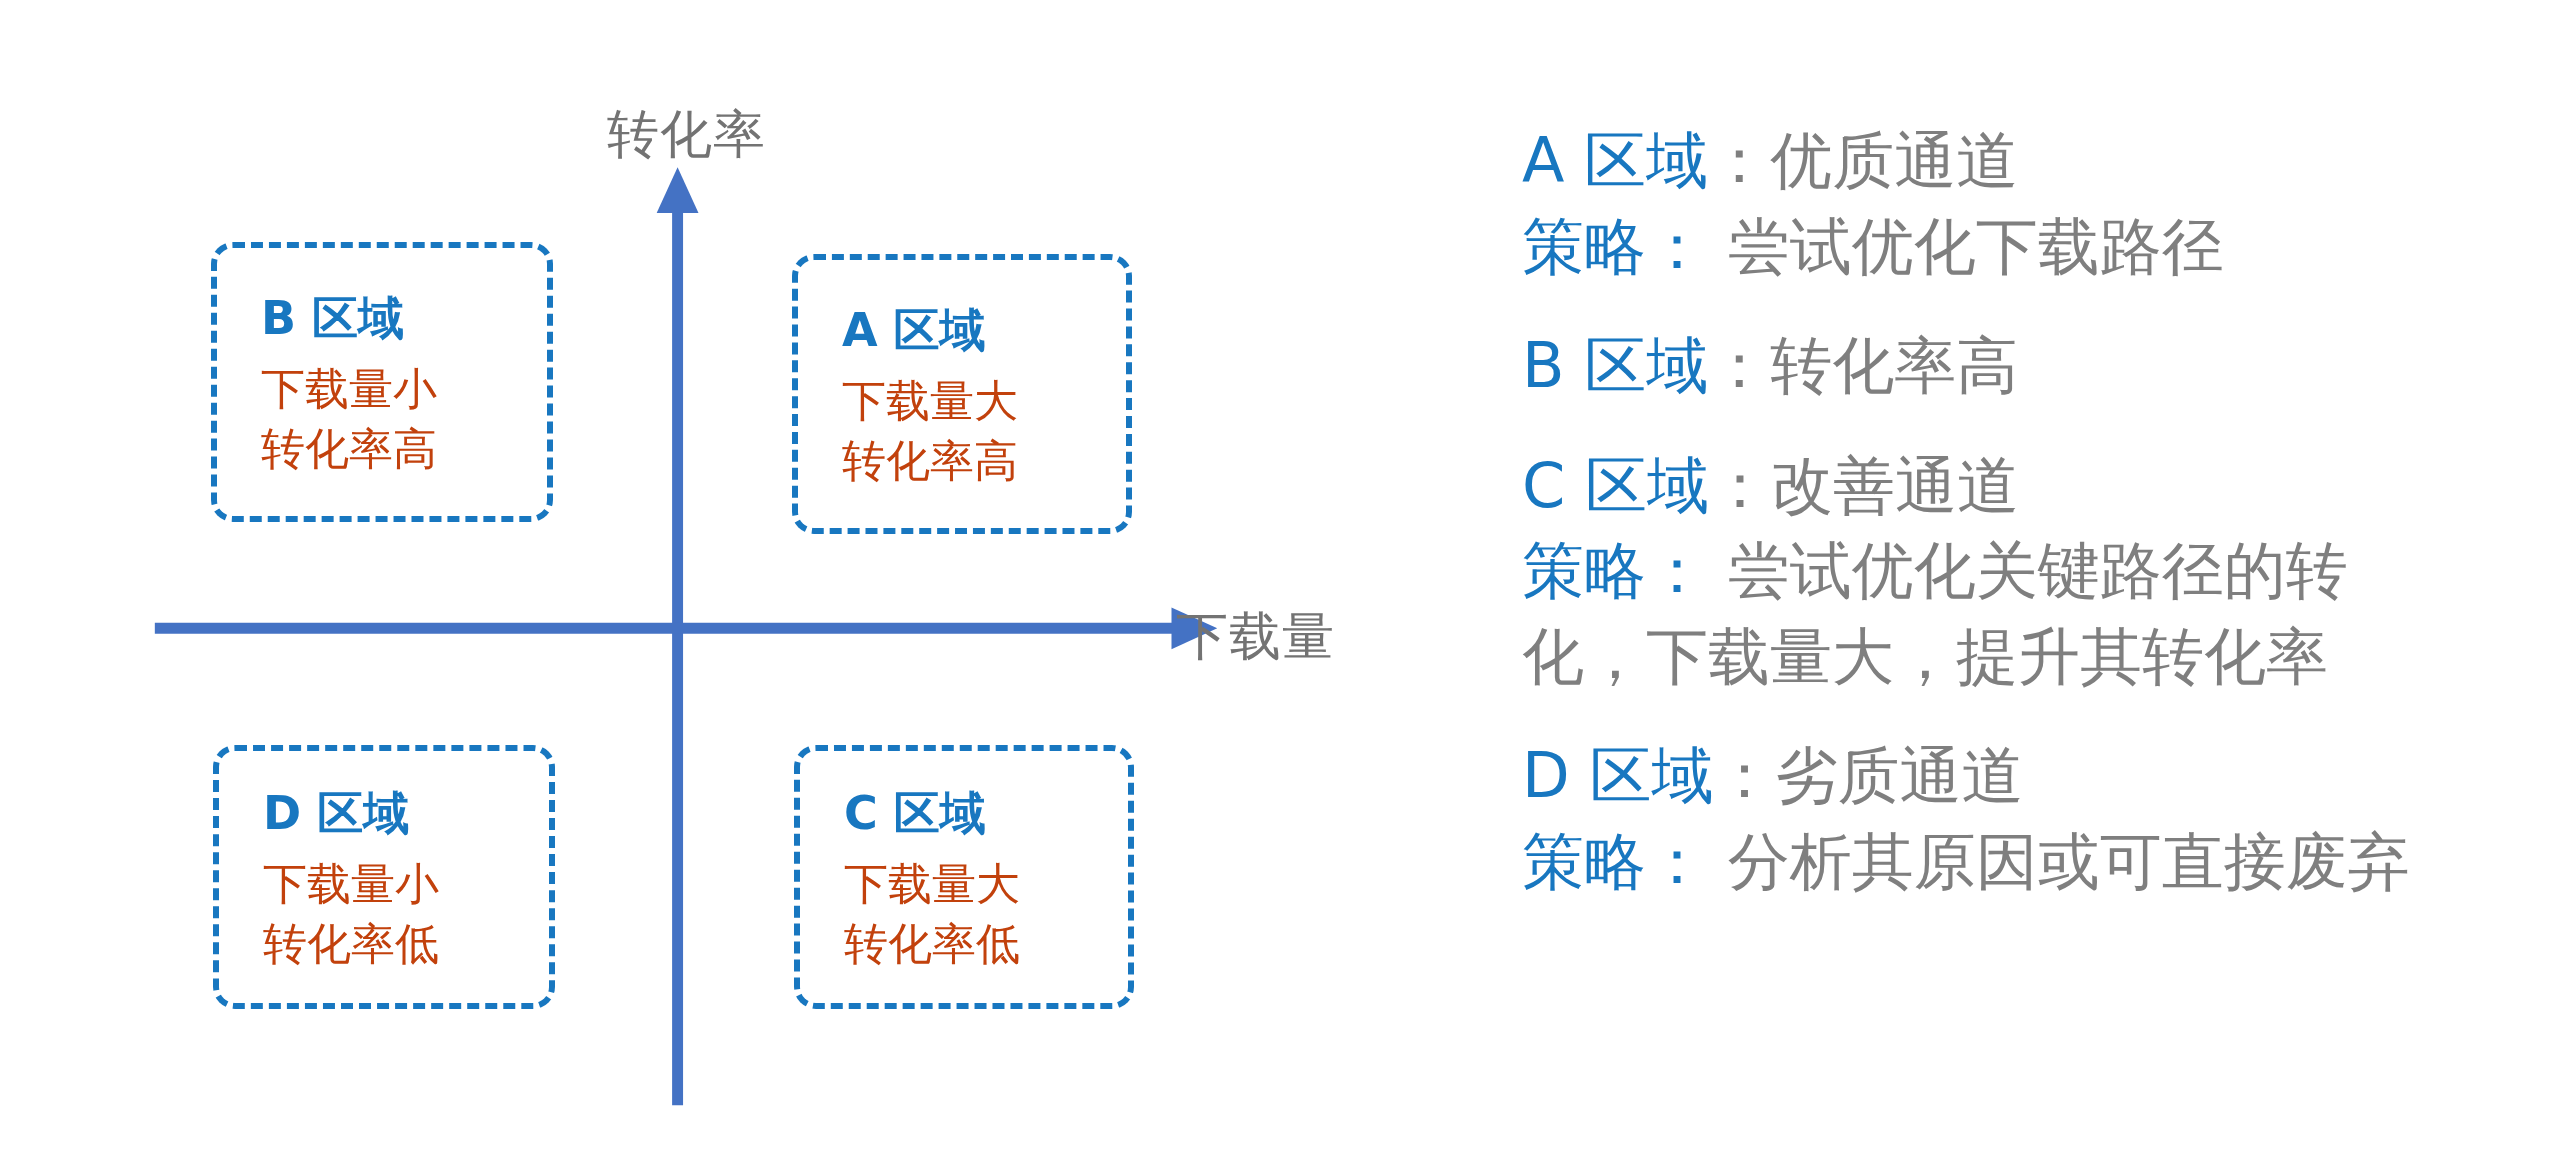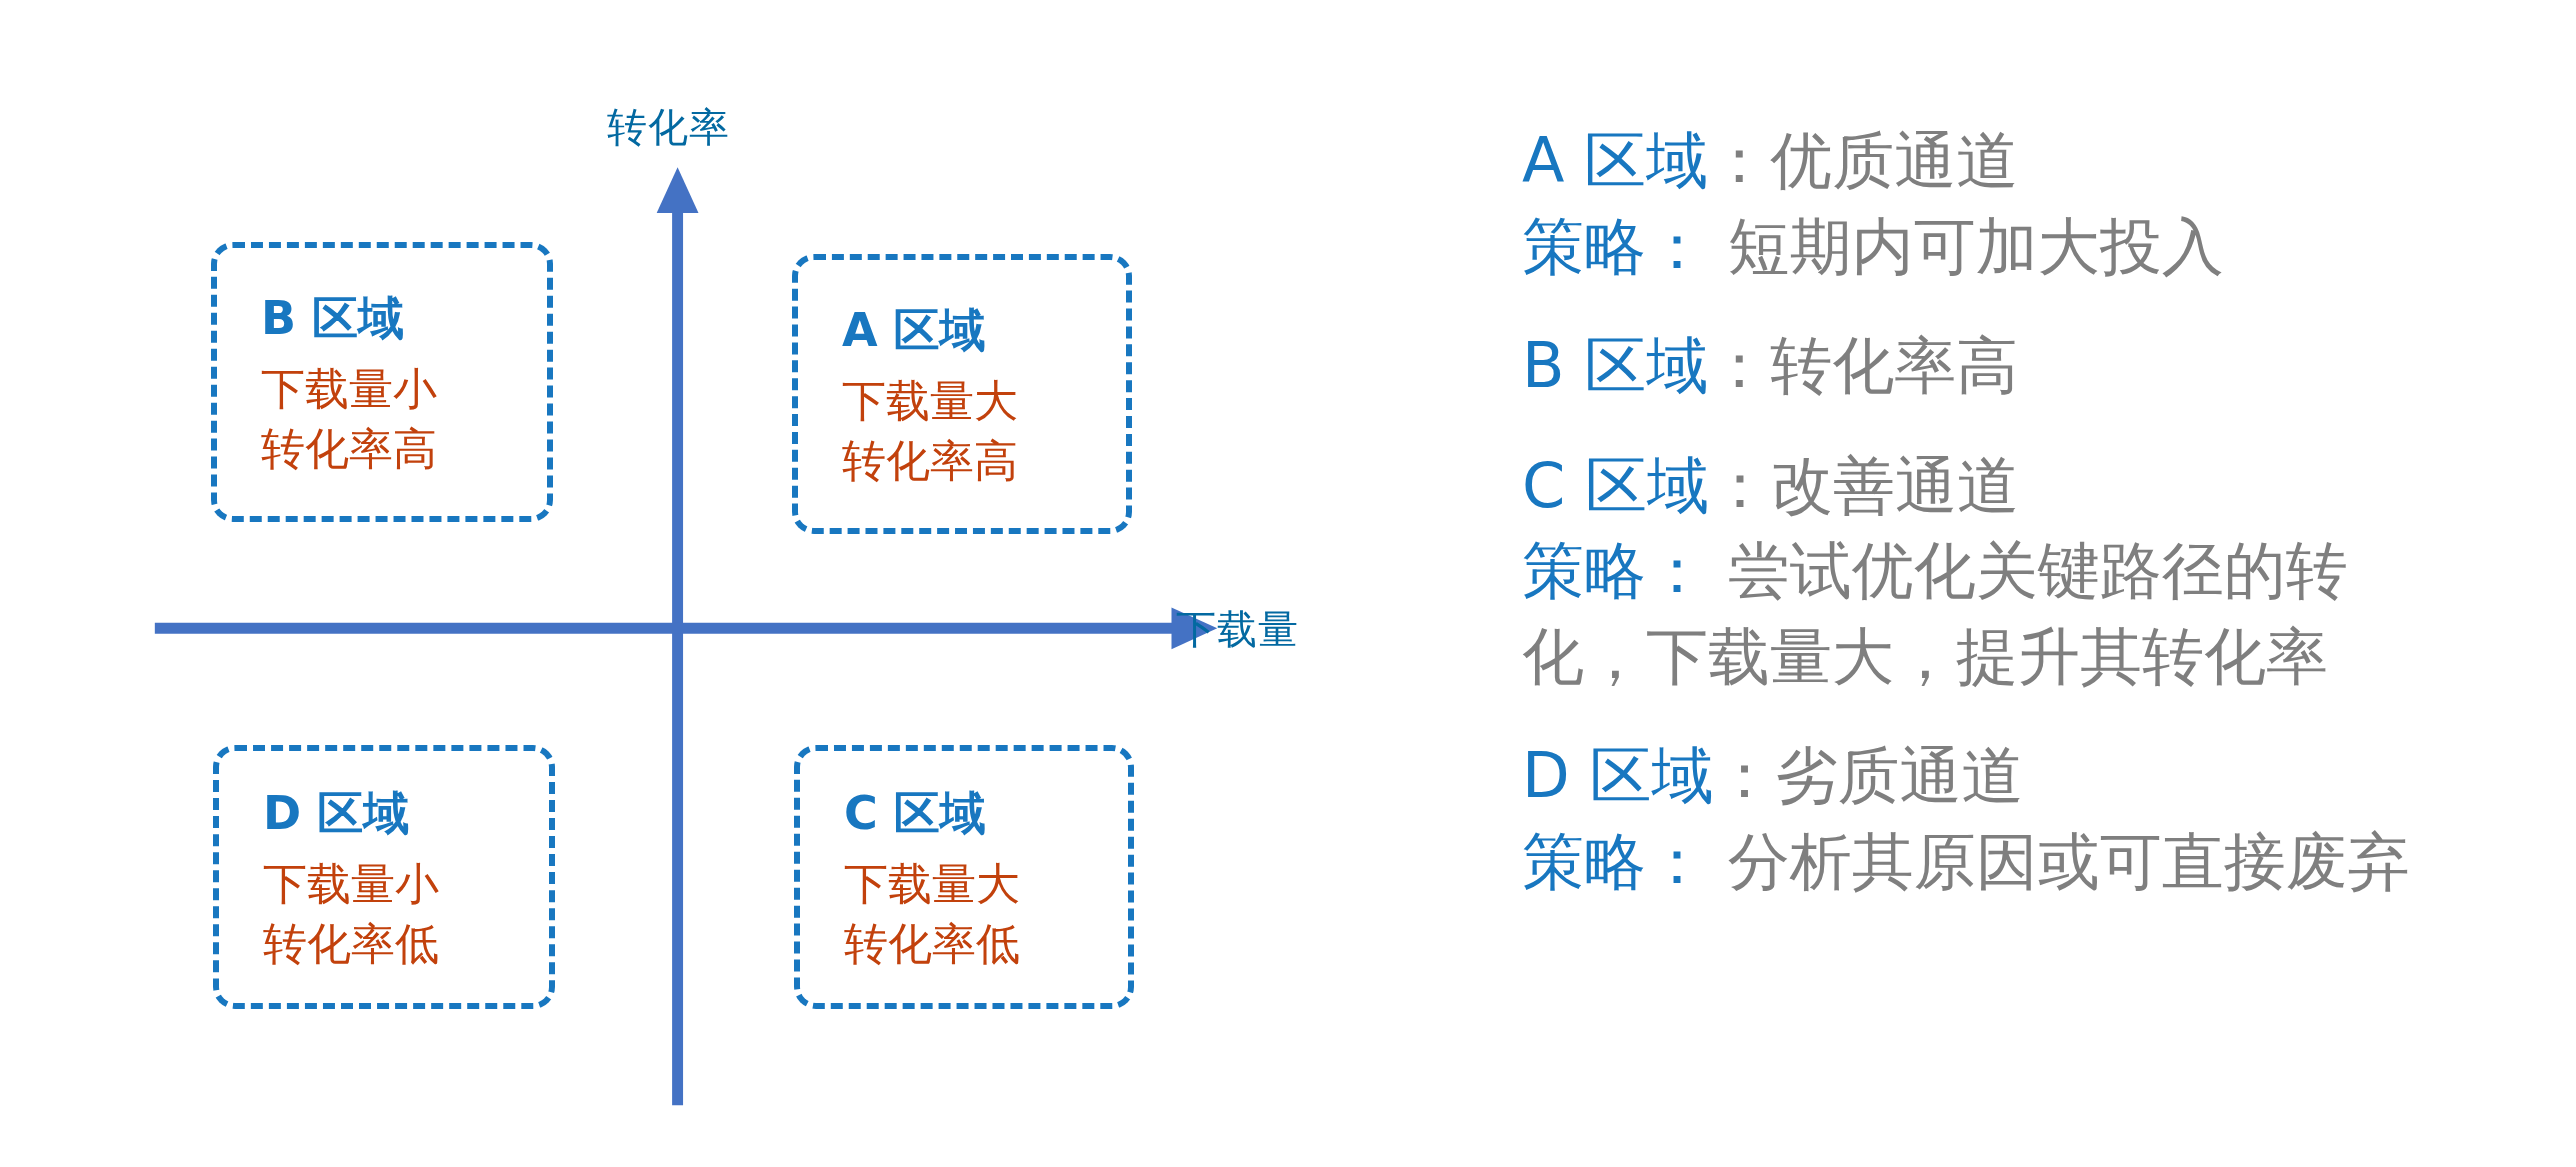--- a/index.html
+++ b/index.html
@@ -6,22 +6,22 @@
   body{width:2576px;height:1167px;position:relative;overflow:hidden;
        font-family:"DejaVu Sans","Liberation Sans",sans-serif;}
 
   #stage{position:absolute;left:0;top:0;width:2576px;height:1167px;background:#ffffff;}
 
   
   .axis-svg{position:absolute;left:0;top:0;width:1395px;height:1167px;}
 
   .axis-label{
     position:absolute;
-    color:#0369a1;
-    font-size:40px;
+    color:#737373;
+    font-size:52px;
     font-weight:400;
     letter-spacing:1px;
     white-space:nowrap;
   }
   #ylabel{left:607px;top:100px;}
   #xlabel{left:1176px;top:602px;font-family:Liberation Serif, serif;}
 
   
   .quad{
     position:absolute;
@@ -122,21 +122,21 @@
   </div>
 
   <div id="panel">
 
 
     <div class="block">
       <div class="b-line">
         <span class="b-key">A 区域</span><span class="b-rest">：优质通道</span>
       </div>
       <div class="b-line">
-        <span class="b-key">策略：</span><span class="b-rest"> 短期内可加大投入</span>
+        <span class="b-key">策略：</span><span class="b-rest"> 尝试优化下载路径</span>
       </div>
     </div>
 
     <div class="block">
       <div class="b-line">
         <span class="b-key">B 区域</span><span class="b-rest">：转化率高</span>
       </div>
     </div>
 
     <div class="block">

